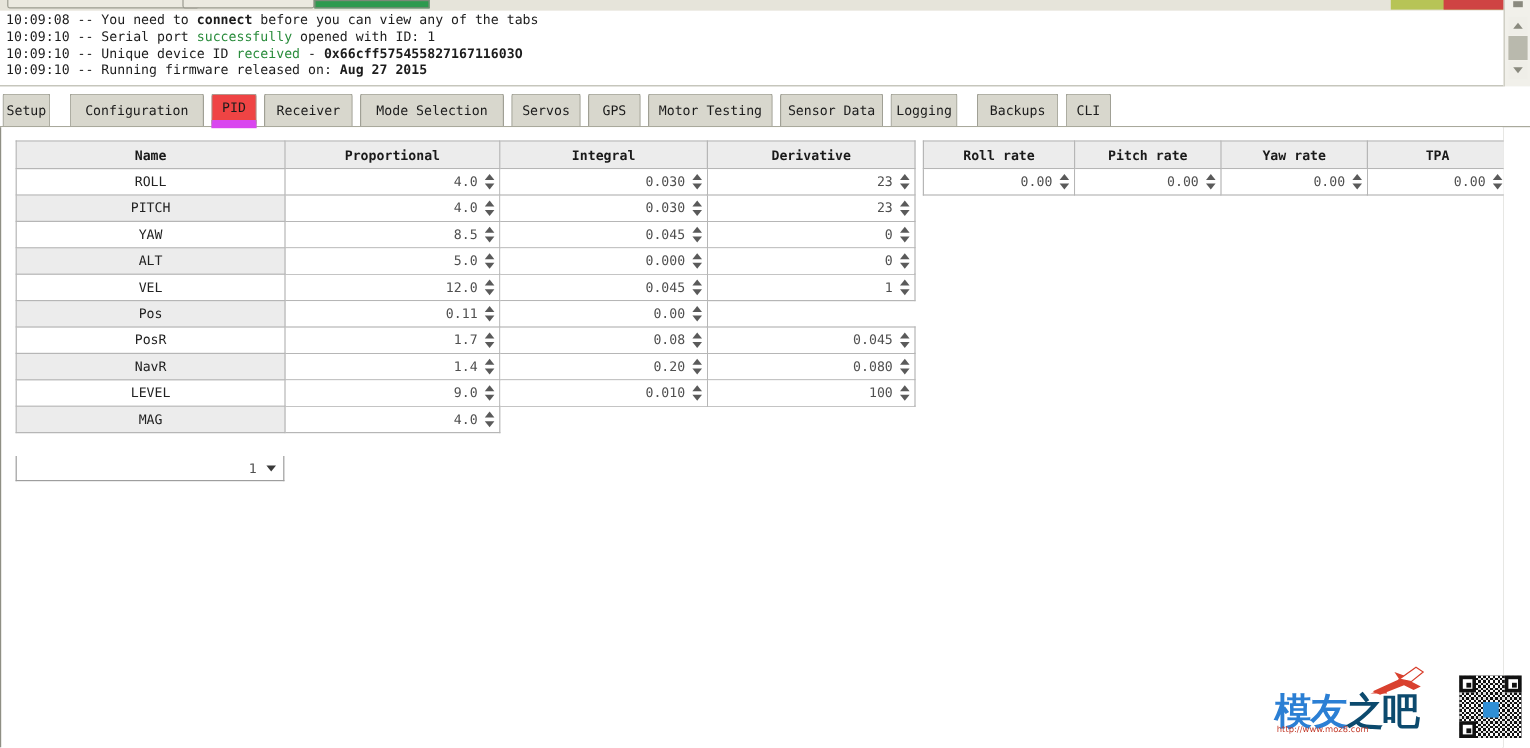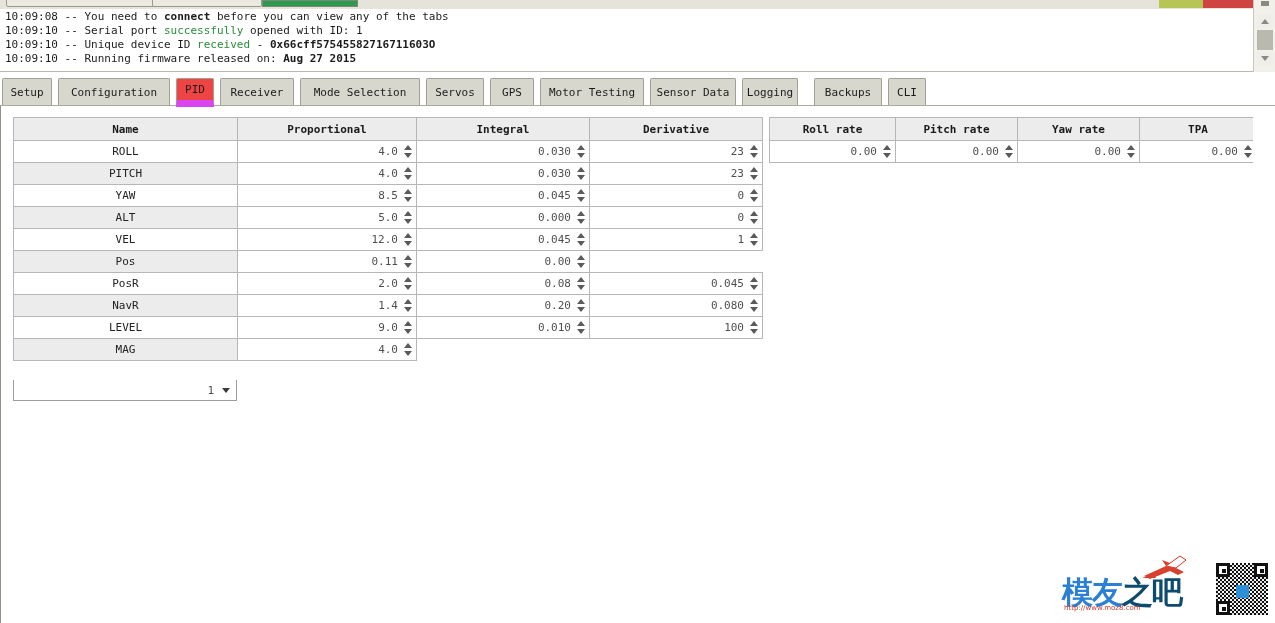--- a/index.html
+++ b/index.html
@@ -354,21 +354,21 @@
     <div class="cs-btn up">
       <div class="cs-arrow"></div>
     </div>
     <div class="cs-thumb"></div>
     <div class="cs-btn down">
       <div class="cs-arrow"></div>
     </div>
   </div>
 
   <div class="tabbar" id="tabbar">
-      <div class="tab" style="left: 2px; width: 50px;">
+      <div class="tab" style="left: 2px; width: 40px;">
         <span>Setup</span>
       </div>
       <div class="tab" style="left: 58px; width: 112px; align-items: center;">
         <span>Configuration</span>
       </div>
       <div class="tab active" style="left: 176px; width: 38px;">
         <span>PID</span>
       </div>
       <div class="tab" style="left: 220px; width: 74px;">
         <span>Receiver</span>
@@ -588,21 +588,21 @@
                   <div class="sp-dn"></div>
                 </div>
               </div>
             </td>
             <td class="cell-empty"></td>
           </tr>
           <tr>
             <td class="rowname">PosR</td>
             <td class="cell-spin">
               <div class="spin-wrap">
-                <div class="spin-val">2.0</div>
+                <div class="spin-val">1.7</div>
                 <div class="spin-btns">
                   <div class="sp-up"></div>
                   <div class="sp-dn"></div>
                 </div>
               </div>
             </td>
             <td class="cell-spin">
               <div class="spin-wrap">
                 <div class="spin-val">0.08</div>
                 <div class="spin-btns">

